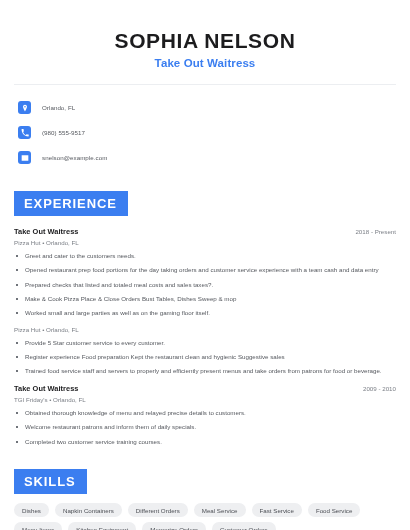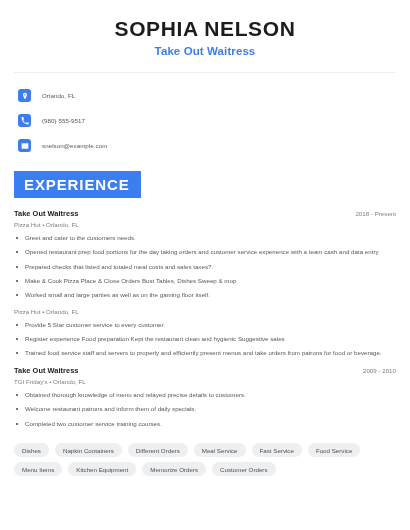--- a/index.html
+++ b/index.html
@@ -8,21 +8,21 @@
     height: 530px;
     background: #ffffff;
     font-family: "Liberation Sans", sans-serif;
     -webkit-font-smoothing: antialiased;
   }
   .page {
     width: 410px;
     height: 530px;
     position: relative;
     overflow: hidden;
-    padding: 0 14px;
+    padding: 12px 14px;
   }
 
   
   .header { padding-top: 17px; text-align: center; }
   .name {
     font-size: 21px;
     font-weight: 700;
     letter-spacing: 0.6px;
     color: #1c1c1e;
     line-height: 1.15;
@@ -68,24 +68,25 @@
     color: #55585e;
     letter-spacing: 0.05px;
   }
 
   
   .section { margin-top: 16px; }
   .badge {
     display: inline-block;
     background: #3b7ef0;
     color: #ffffff;
-    font-size: 15px;
+    font-size: 13px;
     font-weight: 700;
     letter-spacing: 0.9px;
     padding: 5px 11px 5px 10px;
+    margin-top: 8px;
   }
 
   
   .jobs { margin-top: 11px; }
   .job { margin-bottom: 9px; }
   .job-head {
     display: flex;
     justify-content: space-between;
     align-items: baseline;
   }
@@ -257,20 +258,21 @@
             <span class="dot"></span>
             <span class="bullet-text">Completed two customer service training courses.</span>
           </div>
         </div>
       </div>
 
     </div>
   </div>
 
   <div class="section">
+    <span class="badge">SKILLS</span>
     <div class="skills-wrap">
       <div class="tags">
         <span class="tag">Dishes</span>
         <span class="tag">Napkin Containers</span>
         <span class="tag">Different Orders</span>
         <span class="tag">Meal Service</span>
         <span class="tag">Fast Service</span>
         <span class="tag">Food Service</span>
         <span class="tag">Menu Items</span>
         <span class="tag">Kitchen Equipment</span>

